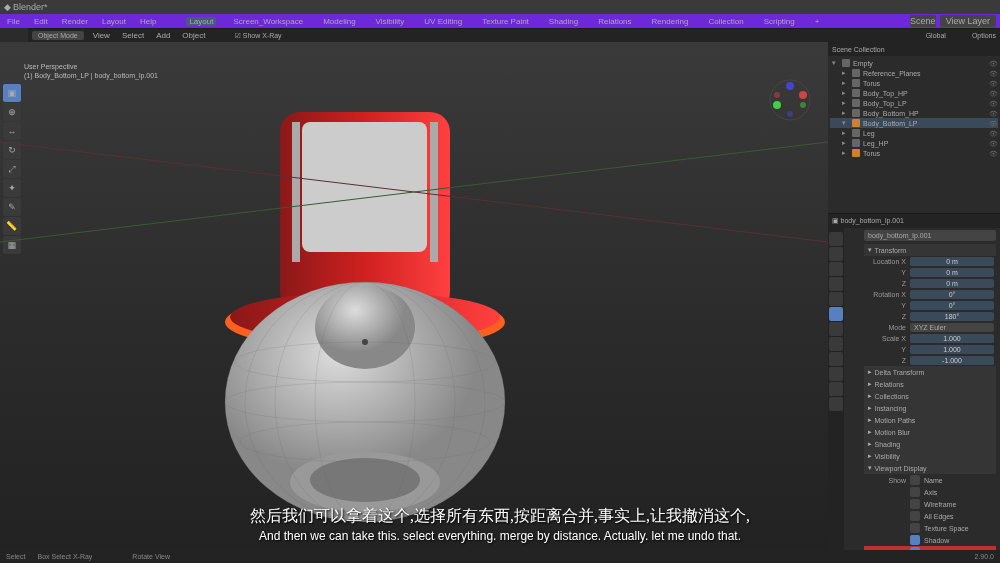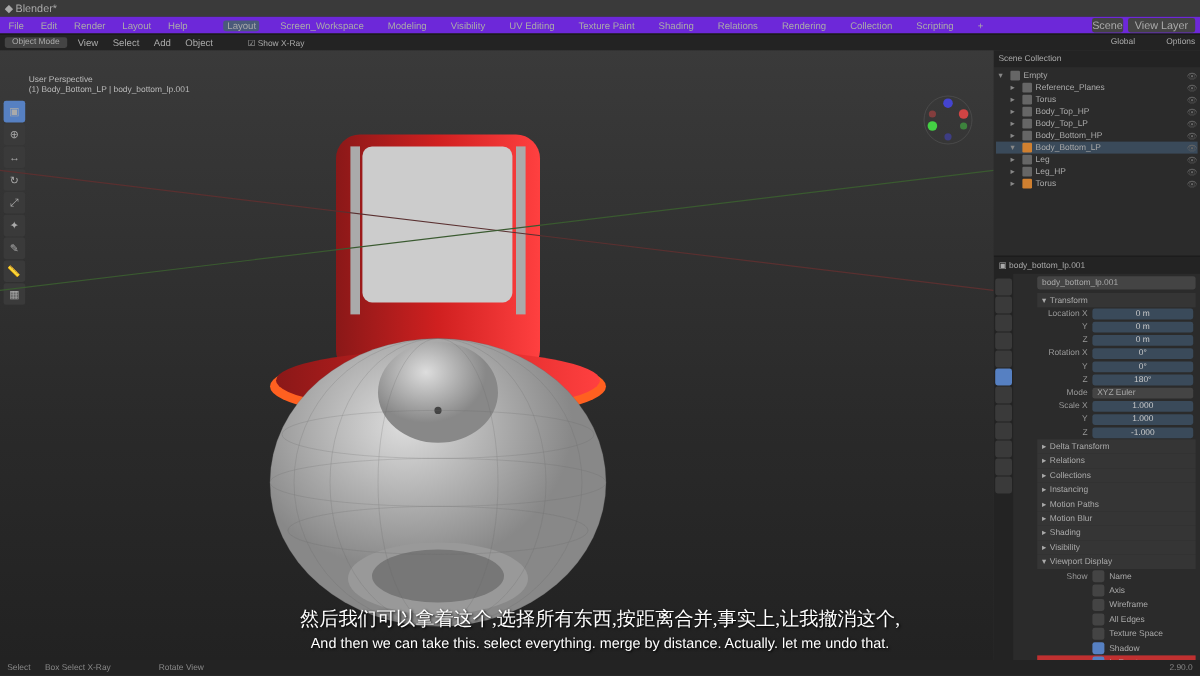--- a/index.html
+++ b/index.html
@@ -3,21 +3,21 @@
 <meta charset="utf-8">
 <style>
 * { margin: 0; padding: 0; box-sizing: border-box; font-family: Arial, sans-serif; }
 body { width: 1000px; height: 563px; background: #2b2b2b; color: #aaa; font-size: 9px; overflow: hidden; position: relative; }
 .topbar { height: 14px; background: #3a3a3a; display: flex; align-items: center; padding: 0 4px; gap: 2px; }
 .menubar { height: 14px; background: #6d28d9; display: flex; align-items: center; padding: 0 4px; gap: 8px; }
 .menubar-item { color: #aaa; font-size: 8px; padding: 0 3px; cursor: pointer; }
 .menubar-item.active { background: #4a5a7a; border-radius: 2px; }
 .workspace-tabs { display: flex; gap: 14px; margin-left: 19px; }
 .scene-info { margin-left: auto; display: flex; gap: 4px; align-items: center; }
-.scene-bar { height: 14px; background: #232323; display: flex; align-items: center; padding: 0 4px; gap: 6px; border-top: 1px solid #1a1a1a; }
+.scene-bar { height: 14px; background: #232323; display: flex; align-items: center; padding: 0 4px; gap: 6px; border-top: 1px solid #1a1a1a; margin-left: 28px; }
 .main-container { display: flex; height: 508px; }
 .viewport-area { flex: 1; position: relative; background: linear-gradient(180deg, #3a3a3a 0%, #2a2a2a 60%, #222 100%); }
 .viewport-info { position: absolute; top: 20px; left: 24px; font-size: 7px; color: #bbb; line-height: 1.3; }
 .toolbar-left { position: absolute; top: 42px; left: 3px; width: 18px; display: flex; flex-direction: column; gap: 1px; }
 .tool-btn { width: 18px; height: 18px; background: #3a3a3a; border-radius: 2px; display: flex; align-items: center; justify-content: center; cursor: pointer; }
 .tool-btn.active { background: #5680c2; }
 .gizmo { position: absolute; top: 36px; right: 16px; width: 44px; height: 44px; }
 .right-panel { width: 172px; background: #2b2b2b; display: flex; flex-direction: column; }
 .outliner { height: 172px; background: #2b2b2b; border-bottom: 1px solid #1a1a1a; overflow: hidden; }
 .outliner-header { height: 14px; background: #232323; display: flex; align-items: center; padding: 0 4px; font-size: 7px; }

